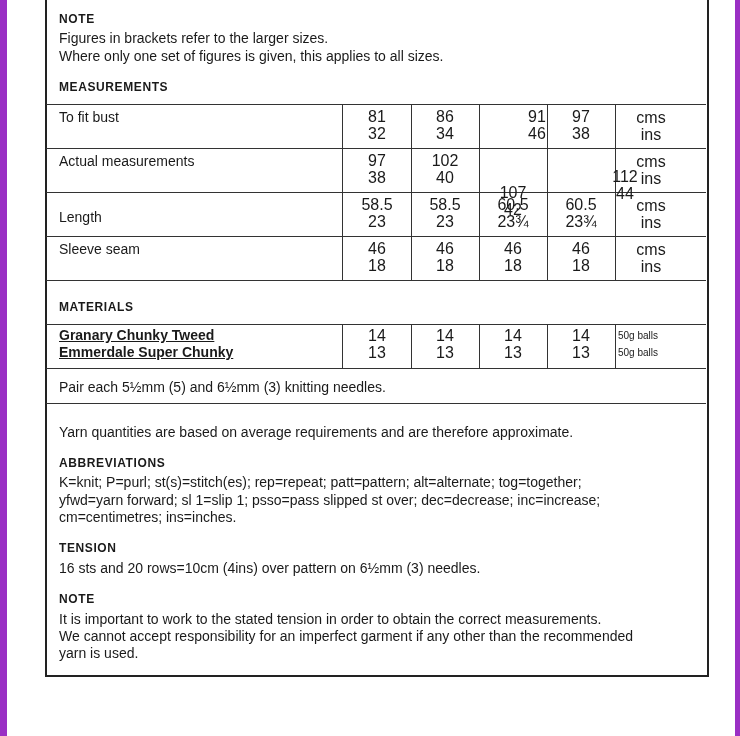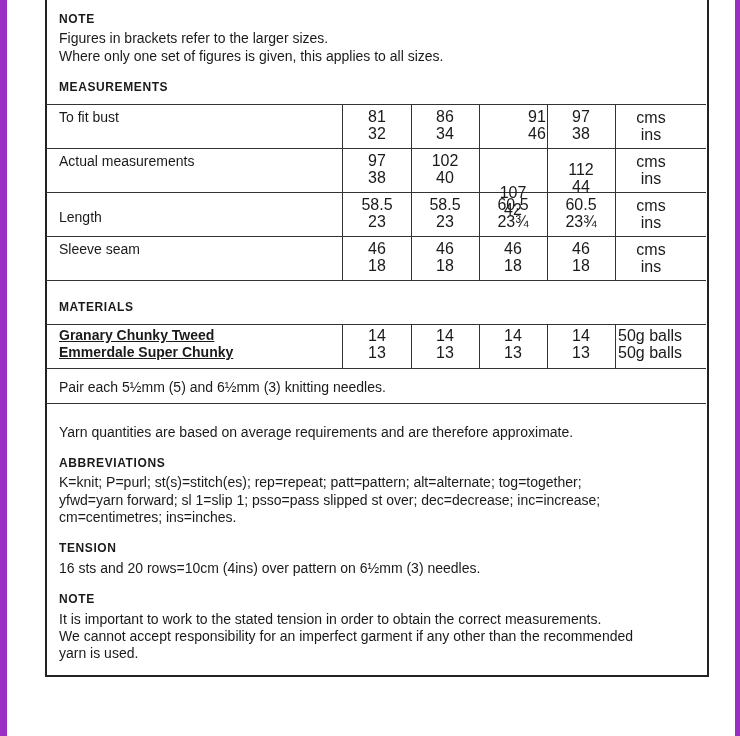--- a/index.html
+++ b/index.html
@@ -18,21 +18,21 @@
       box-sizing: content-box;
     }
     .abs { position: absolute; }
     .h { font-weight: bold; font-size: 12px; letter-spacing: 0.6px; }
     .t { font-size: 14px; line-height: 18px; white-space: nowrap; }
     .b { font-weight: bold; text-decoration: underline; }
     .hline { position: absolute; height: 1px; background: #333; }
     .vline { position: absolute; width: 1px; background: #333; }
     .cell { position: absolute; text-align: center; font-size: 16px; line-height: 17px; }
     .cell span { display: block; }
-    .unit { position: absolute; font-size: 16px; line-height: 17px; }
+    .unit { position: absolute; font-size: 10px; line-height: 17px; }
   </style>
 </head>
 <body>
 
 <div class="strip left"></div>
 <div class="strip right"></div>
 <div class="frame"></div>
 
 <div class="abs h" style="left:59px;top:12px;">NOTE</div>
 <div class="abs t" style="left:59px;top:29px;">Figures in brackets refer to the larger sizes.</div>
@@ -97,21 +97,21 @@
     <span>38</span>
   </div>
 <div class="cell" style="left:411px;width:68px;top:152px;">
     <span>102</span>
     <span>40</span>
   </div>
 <div class="cell" style="left:479px;width:68px;top:152px;margin-top:32px;">
     <span>107</span>
     <span>42</span>
   </div>
-<div class="cell" style="left:547px;width:68px;top:161px;">
+<div class="cell" style="left:547px;width:68px;top:168px;padding-left:44px;">
     <span>112</span>
     <span>44</span>
   </div>
 <div class="cell" style="left:616px;width:70px;top:153px;">
     <span>cms</span>
     <span>ins</span>
   </div>
 <div class="abs t" style="left:59px;top:208px;">Length</div>
 <div class="cell" style="left:343px;width:68px;top:196px;">
     <span>58.5</span>

